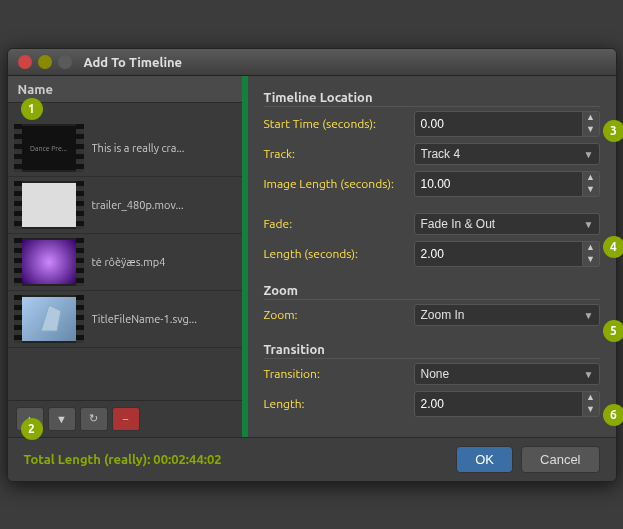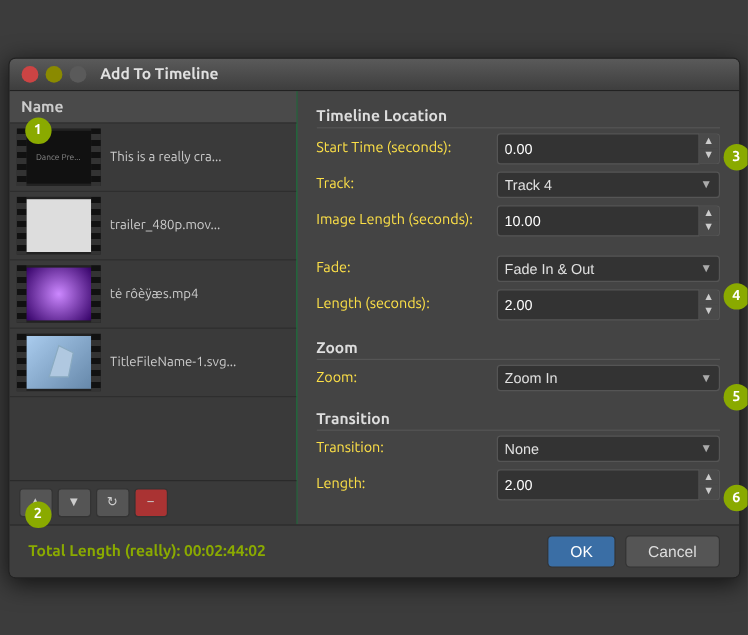--- a/index.html
+++ b/index.html
@@ -48,23 +48,24 @@
       margin-left: 6px;
     }
     .dialog-body {
       display: flex;
       flex: 1;
     }
     
     .left-panel {
       width: 240px;
       background: #3a3a3a;
-      border-right: 1px solid #15803d;
+      border-right: 6px solid #15803d;
       display: flex;
       flex-direction: column;
+      gap: 17px;
     }
     .list-header {
       background: #4a4a4a;
       padding: 6px 10px;
       font-weight: bold;
       color: #ccc;
       border-bottom: 1px solid #2a2a2a;
     }
     .file-list {
       flex: 1;

